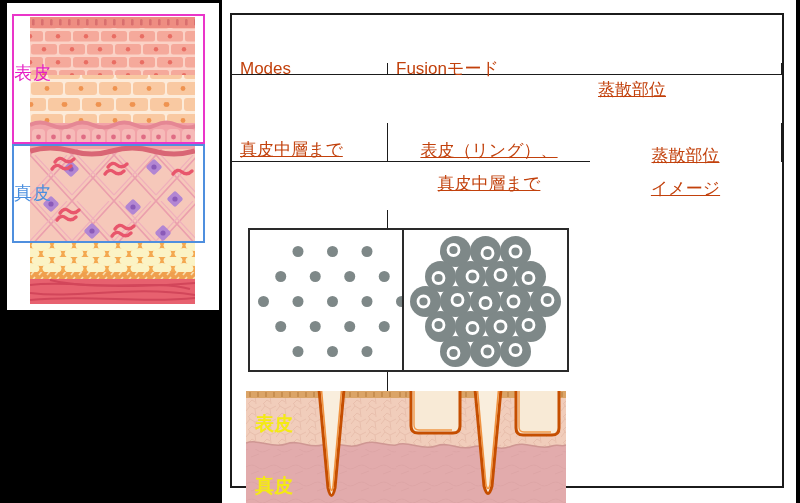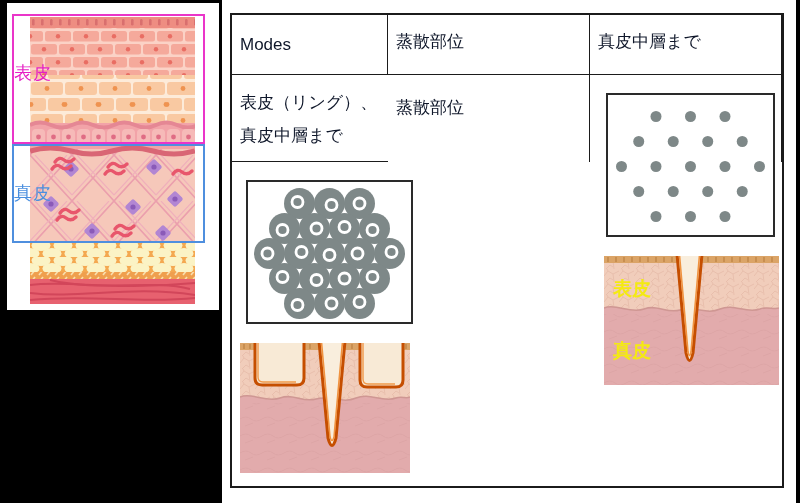--- a/index.html
+++ b/index.html
@@ -20,28 +20,28 @@
 
   
   .right-panel{position:absolute;left:222px;top:0;width:574px;height:503px;background:#fff;}
   .tbl{
     position:absolute;left:8px;top:13px;width:554px;height:475px;
     box-sizing:border-box;border:2px solid #1b1b1b;background:#fff;
     display:grid;grid-template-columns:156px 202px 1fr;grid-template-rows:60px 87px 1fr;
   }
   .cell{
     border-right:1.5px solid #1b1b1b;border-bottom:1.5px solid #1b1b1b;
-    color:#0f172a;font-size:17px;box-sizing:border-box;position:relative;
+    color:#c2410c;font-size:17px;box-sizing:border-box;position:relative;margin-top:48px;
   }
   .cell.last-col{border-right:none;}
   .cell.last-row{border-bottom:none;}
   .header-cell{display:flex;align-items:center;padding:0 8px;}
-  .body-cell{padding:11px 8px 0 8px;line-height:32px;}
+  .body-cell{padding:11px 8px 0 8px;line-height:32px;text-decoration:underline;}
   .img-cell{padding:0;}
-  .lbl-lines div{line-height:33px;}
+  .lbl-lines div{line-height:33px;text-align:center;}
   .row-img-label{padding-top:16px;}
 
   
   .pattern-box{position:absolute;background:#fff;border:2px solid #2a2a2a;box-sizing:content-box;}
   .pattern-box svg{display:block;}
   .deep-pattern{left:16px;top:18px;}
   .fusion-pattern{left:14px;top:18px;}
   .ablation-img{position:absolute;}
   .deep-ablation{left:14px;top:181px;}
   .fusion-ablation{left:8px;top:181px;}
@@ -180,34 +180,38 @@
   <span class="layer-label epi-label">表皮</span>
   <span class="layer-label der-label">真皮</span>
 </div>
 
 <div class="right-panel">
   <div class="tbl">
 
     <div class="cell header-cell">
       <span>Modes</span>
     </div>
+    <div class="cell header-cell last-col">
+      <span>Fusionモード</span>
+    </div>
 
     <div class="cell body-cell">
       <span>蒸散部位</span>
     </div>
     <div class="cell body-cell">
       <span>真皮中層まで</span>
     </div>
     <div class="cell body-cell last-col lbl-lines">
       <div>表皮（リング）、</div>
       <div>真皮中層まで</div>
     </div>
 
     <div class="cell body-cell last-row lbl-lines row-img-label">
       <div>蒸散部位</div>
+      <div>イメージ</div>
     </div>
 
     <div class="cell img-cell last-row">
       <div class="pattern-box deep-pattern">
         <svg id="deepPattern" width="165" height="140" viewBox="0 0 165 140">
             <circle cx="48" cy="21.5" r="5.5" fill="#7e8888"></circle>
             <circle cx="82.5" cy="21.5" r="5.5" fill="#7e8888"></circle>
             <circle cx="117" cy="21.5" r="5.5" fill="#7e8888"></circle>
             <circle cx="30.75" cy="46.5" r="5.5" fill="#7e8888"></circle>
             <circle cx="65.25" cy="46.5" r="5.5" fill="#7e8888"></circle>

